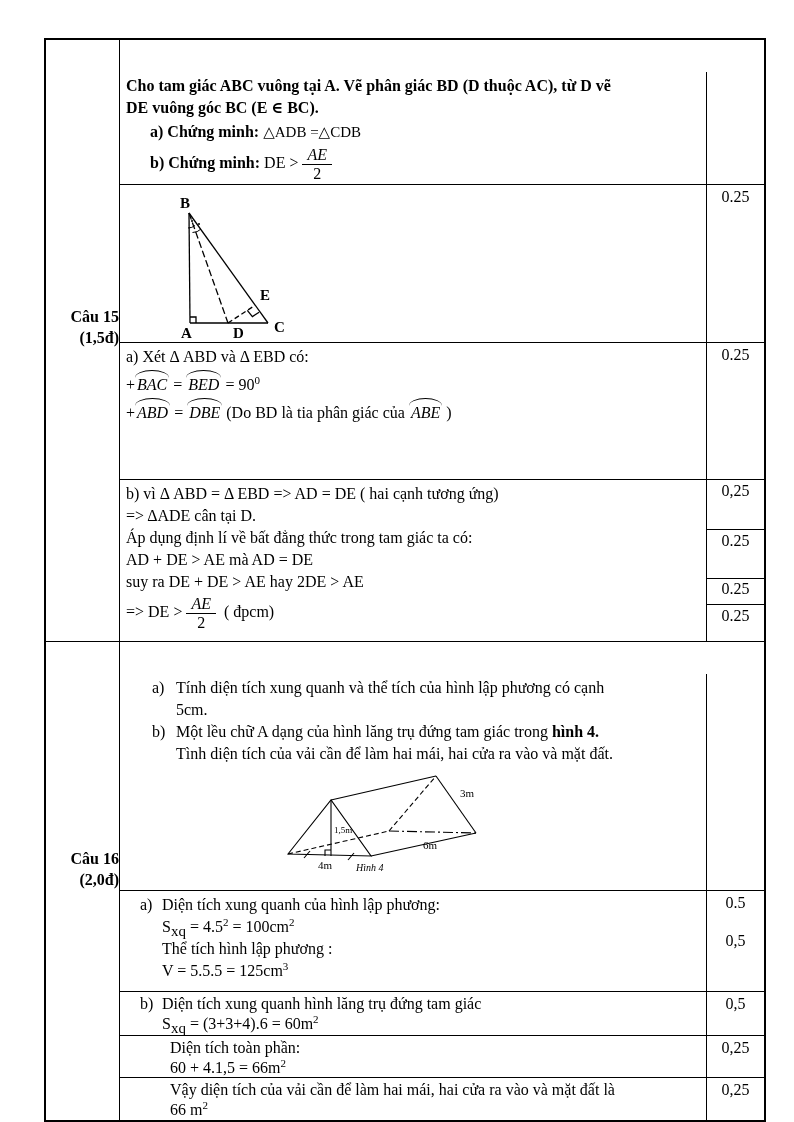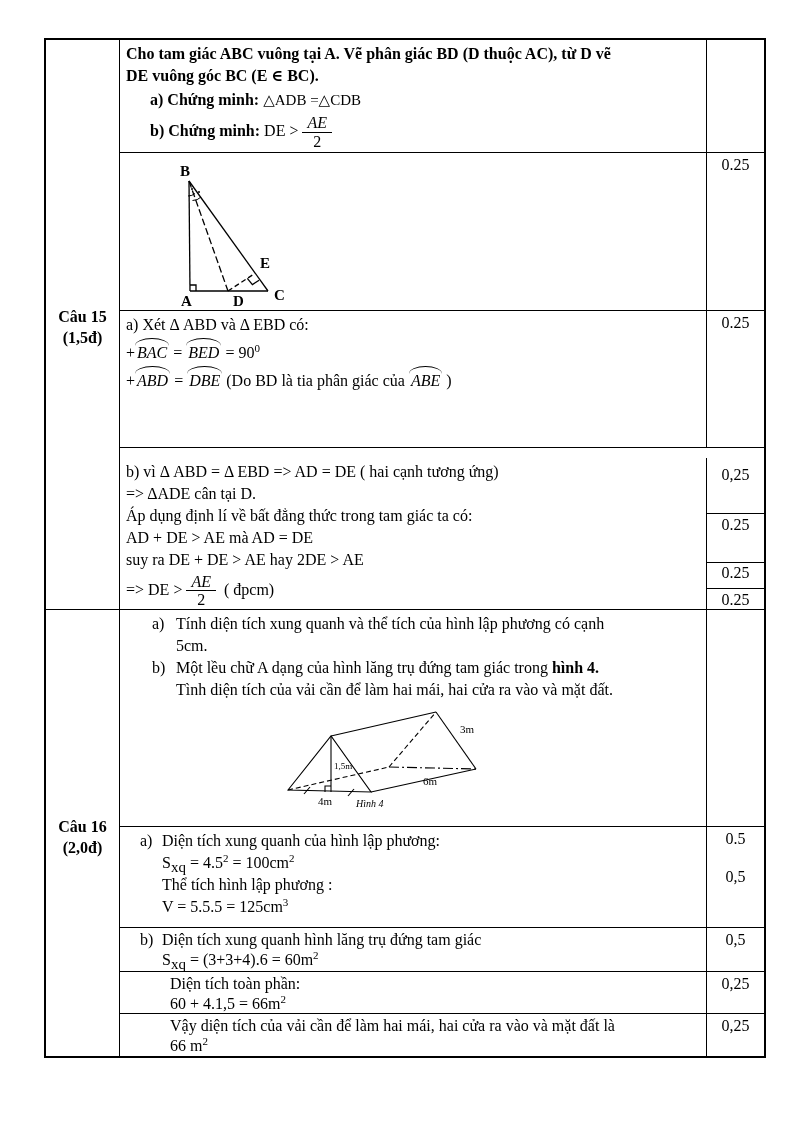--- a/index.html
+++ b/index.html
@@ -3,32 +3,32 @@
 <meta charset="utf-8">
 <style>
   html,body{margin:0;padding:0;}
   body{
     width:794px;height:1122px;background:#ffffff;position:relative;
     font-family:"Liberation Serif","DejaVu Serif",serif;color:#000;
   }
   .sheet{position:absolute;left:44px;top:38px;width:722px;border:2px solid #000;box-sizing:border-box;background:#fff;}
   .block{display:flex;}
   .block.first{border-bottom:1.5px solid #000;}
-  .qcol{width:74px;border-right:1.4px solid #000;box-sizing:border-box;text-align:center;
+  .qcol{width:74px;border-right:1.4px solid #000;box-sizing:border-box;text-align:right;
         font-weight:bold;font-size:16px;line-height:21px;}
   .qcol .pad15{padding-top:266px;}
   .qcol .pad16{padding-top:206px;}
-  .rows{flex:1;display:flex;flex-direction:column;min-width:0;}
+  .rows{flex:1;display:flex;flex-direction:column;min-width:0;margin-top:32px;}
   .row{display:flex;box-sizing:border-box;}
   .row + .row{border-top:1.3px solid #000;}
   .mid{flex:1;border-right:1.3px solid #000;box-sizing:border-box;padding:3px 8px 0 6px;
        font-size:16px;line-height:22px;min-width:0;}
   .ptcol{width:57px;box-sizing:border-box;text-align:center;font-size:16px;padding-top:3px;}
   .bold{font-weight:bold;}
-  .r1{height:112px;}.r2{height:158px;}.r3{height:137px;}.r4{height:162px;align-items:flex-end;}
+  .r1{height:112px;}.r2{height:158px;}.r3{height:137px;}.r4{height:162px;}
   .r5{height:216px;}.r6{height:101px;}.r7{height:44px;}.r8{height:42px;}.r9{height:43px;}
   .indent1{padding-left:24px;}
   .mathit{}
   .qa-line{margin-top:2px;}
   .qb-line{margin-top:3px;}
   
   .ang{font-style:italic;position:relative;display:inline-block;padding:0 2px;}
   .ang::before{content:"";position:absolute;left:0;right:0;top:-4px;height:7px;
     border-top:1.5px solid #000;border-radius:50% / 100% 100% 0 0;}
   .hat-line{margin-top:6px;}

